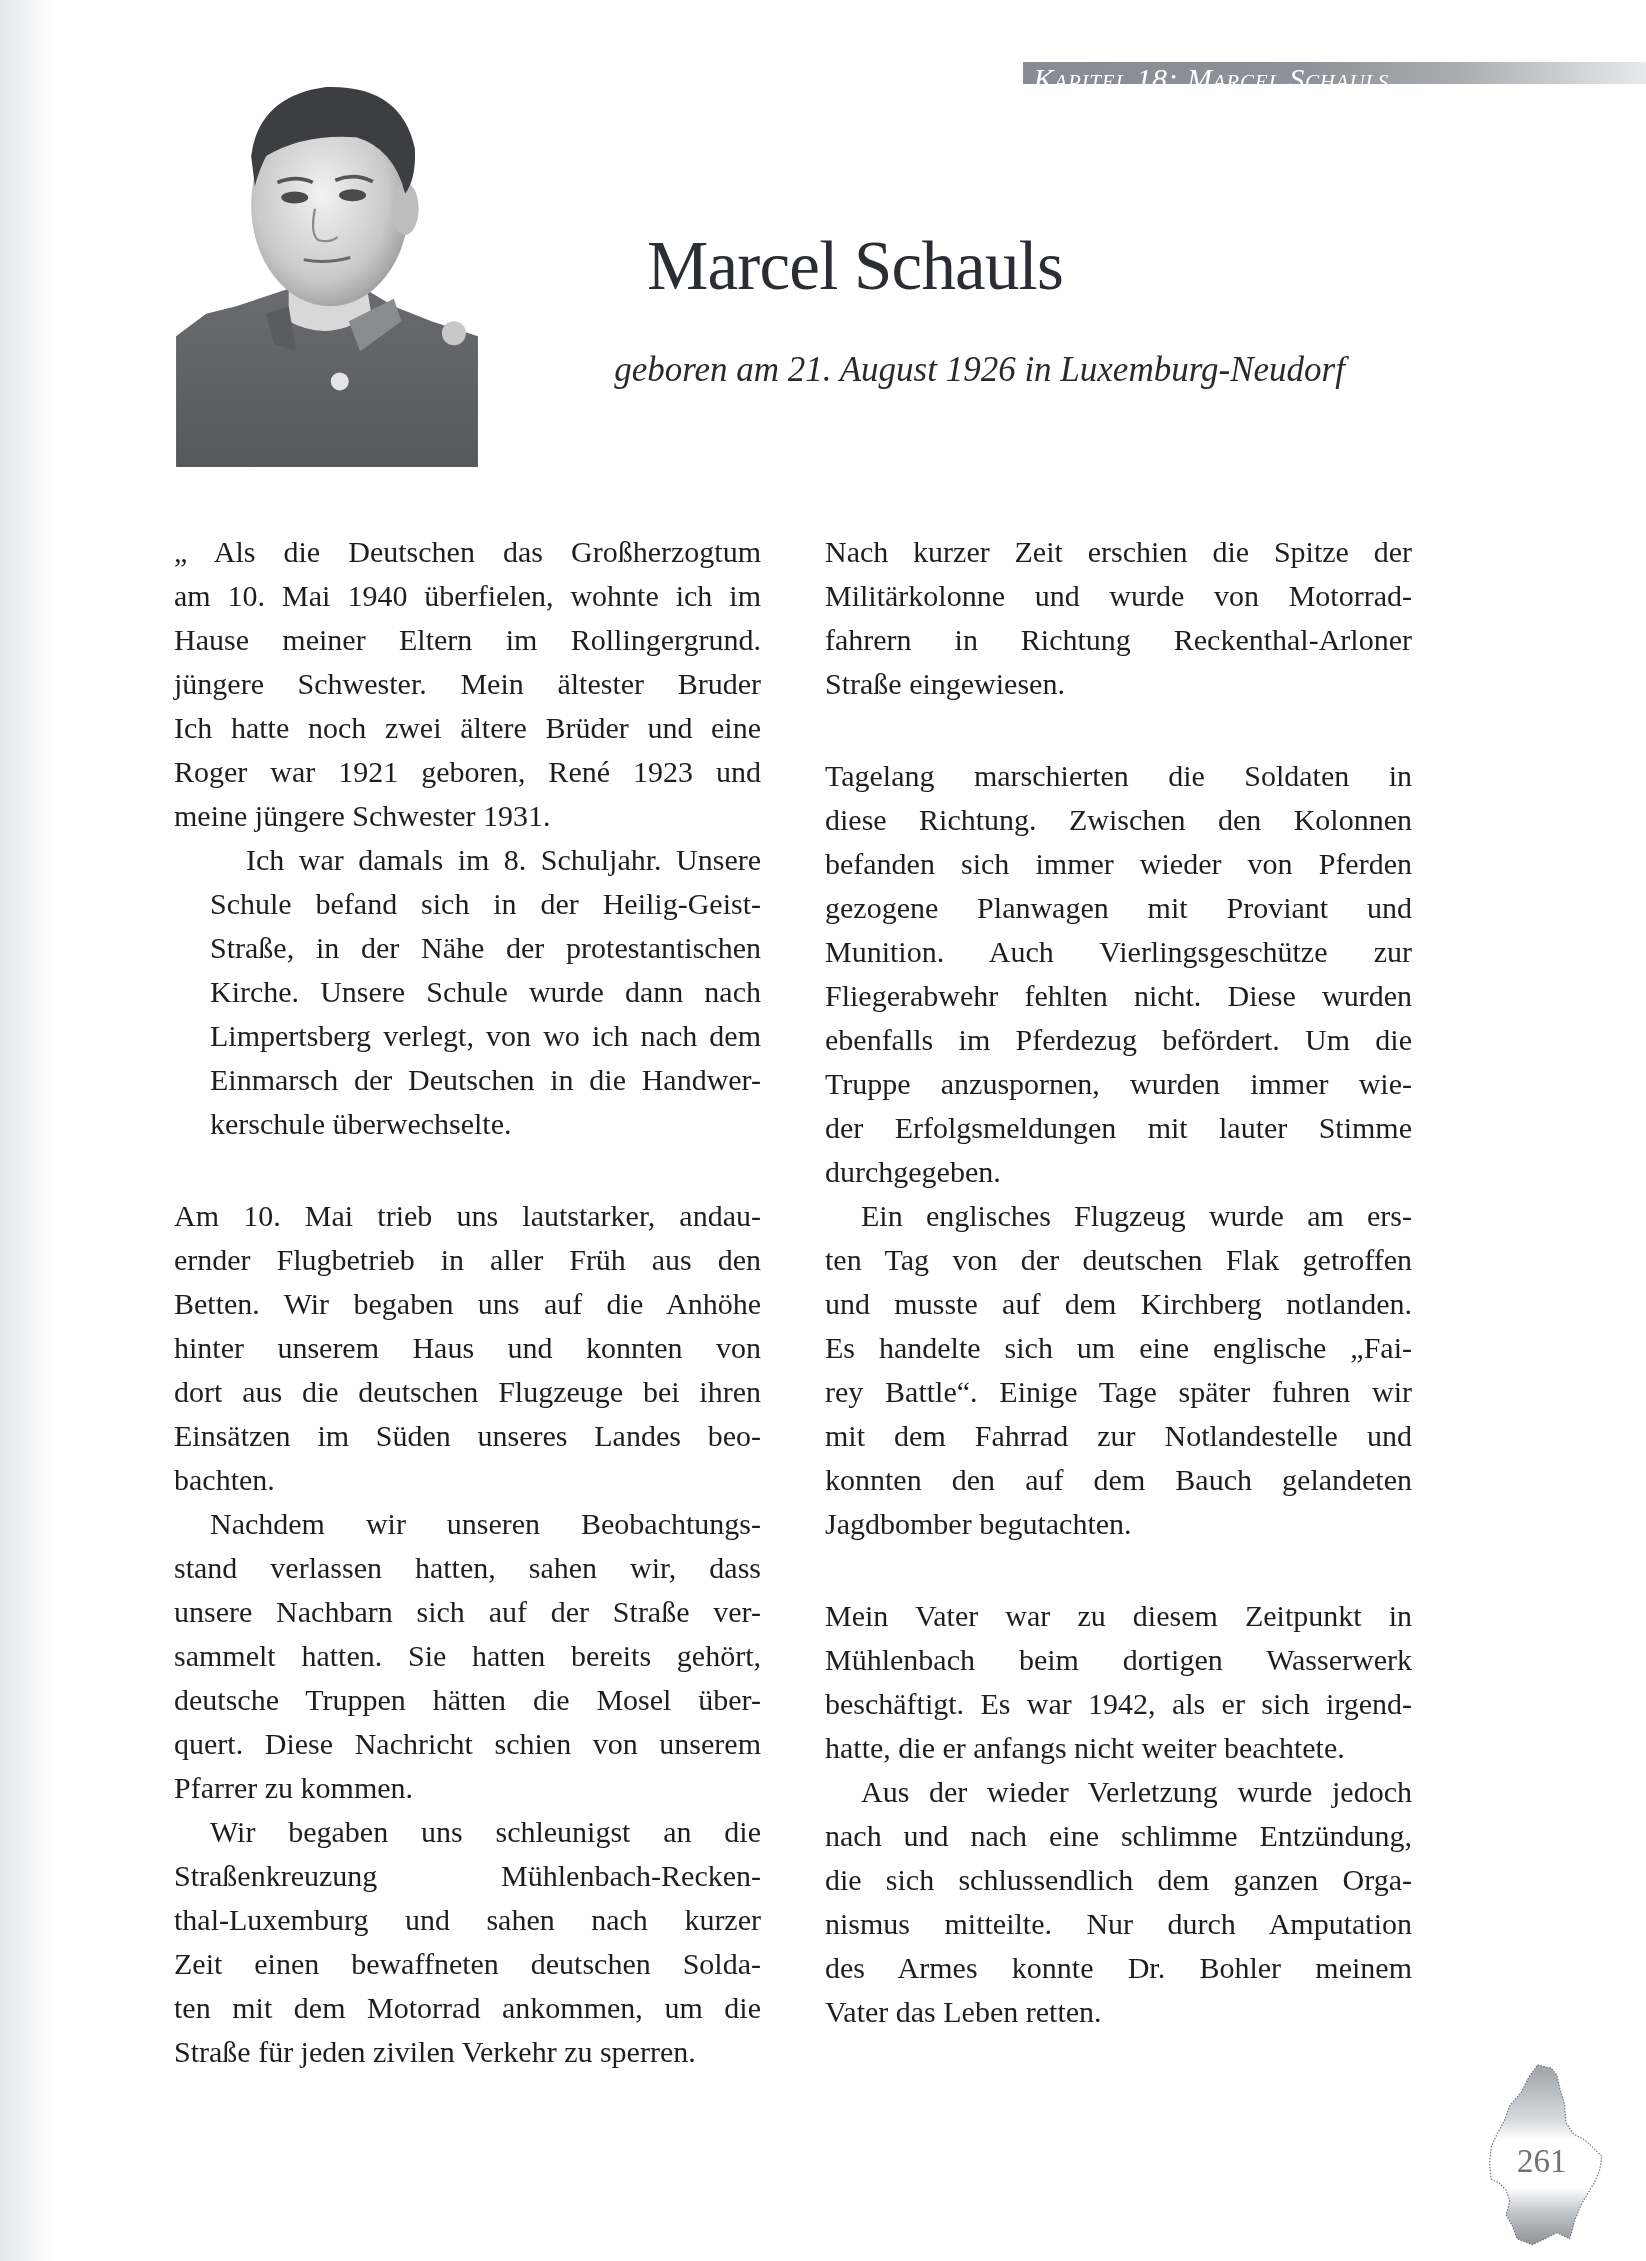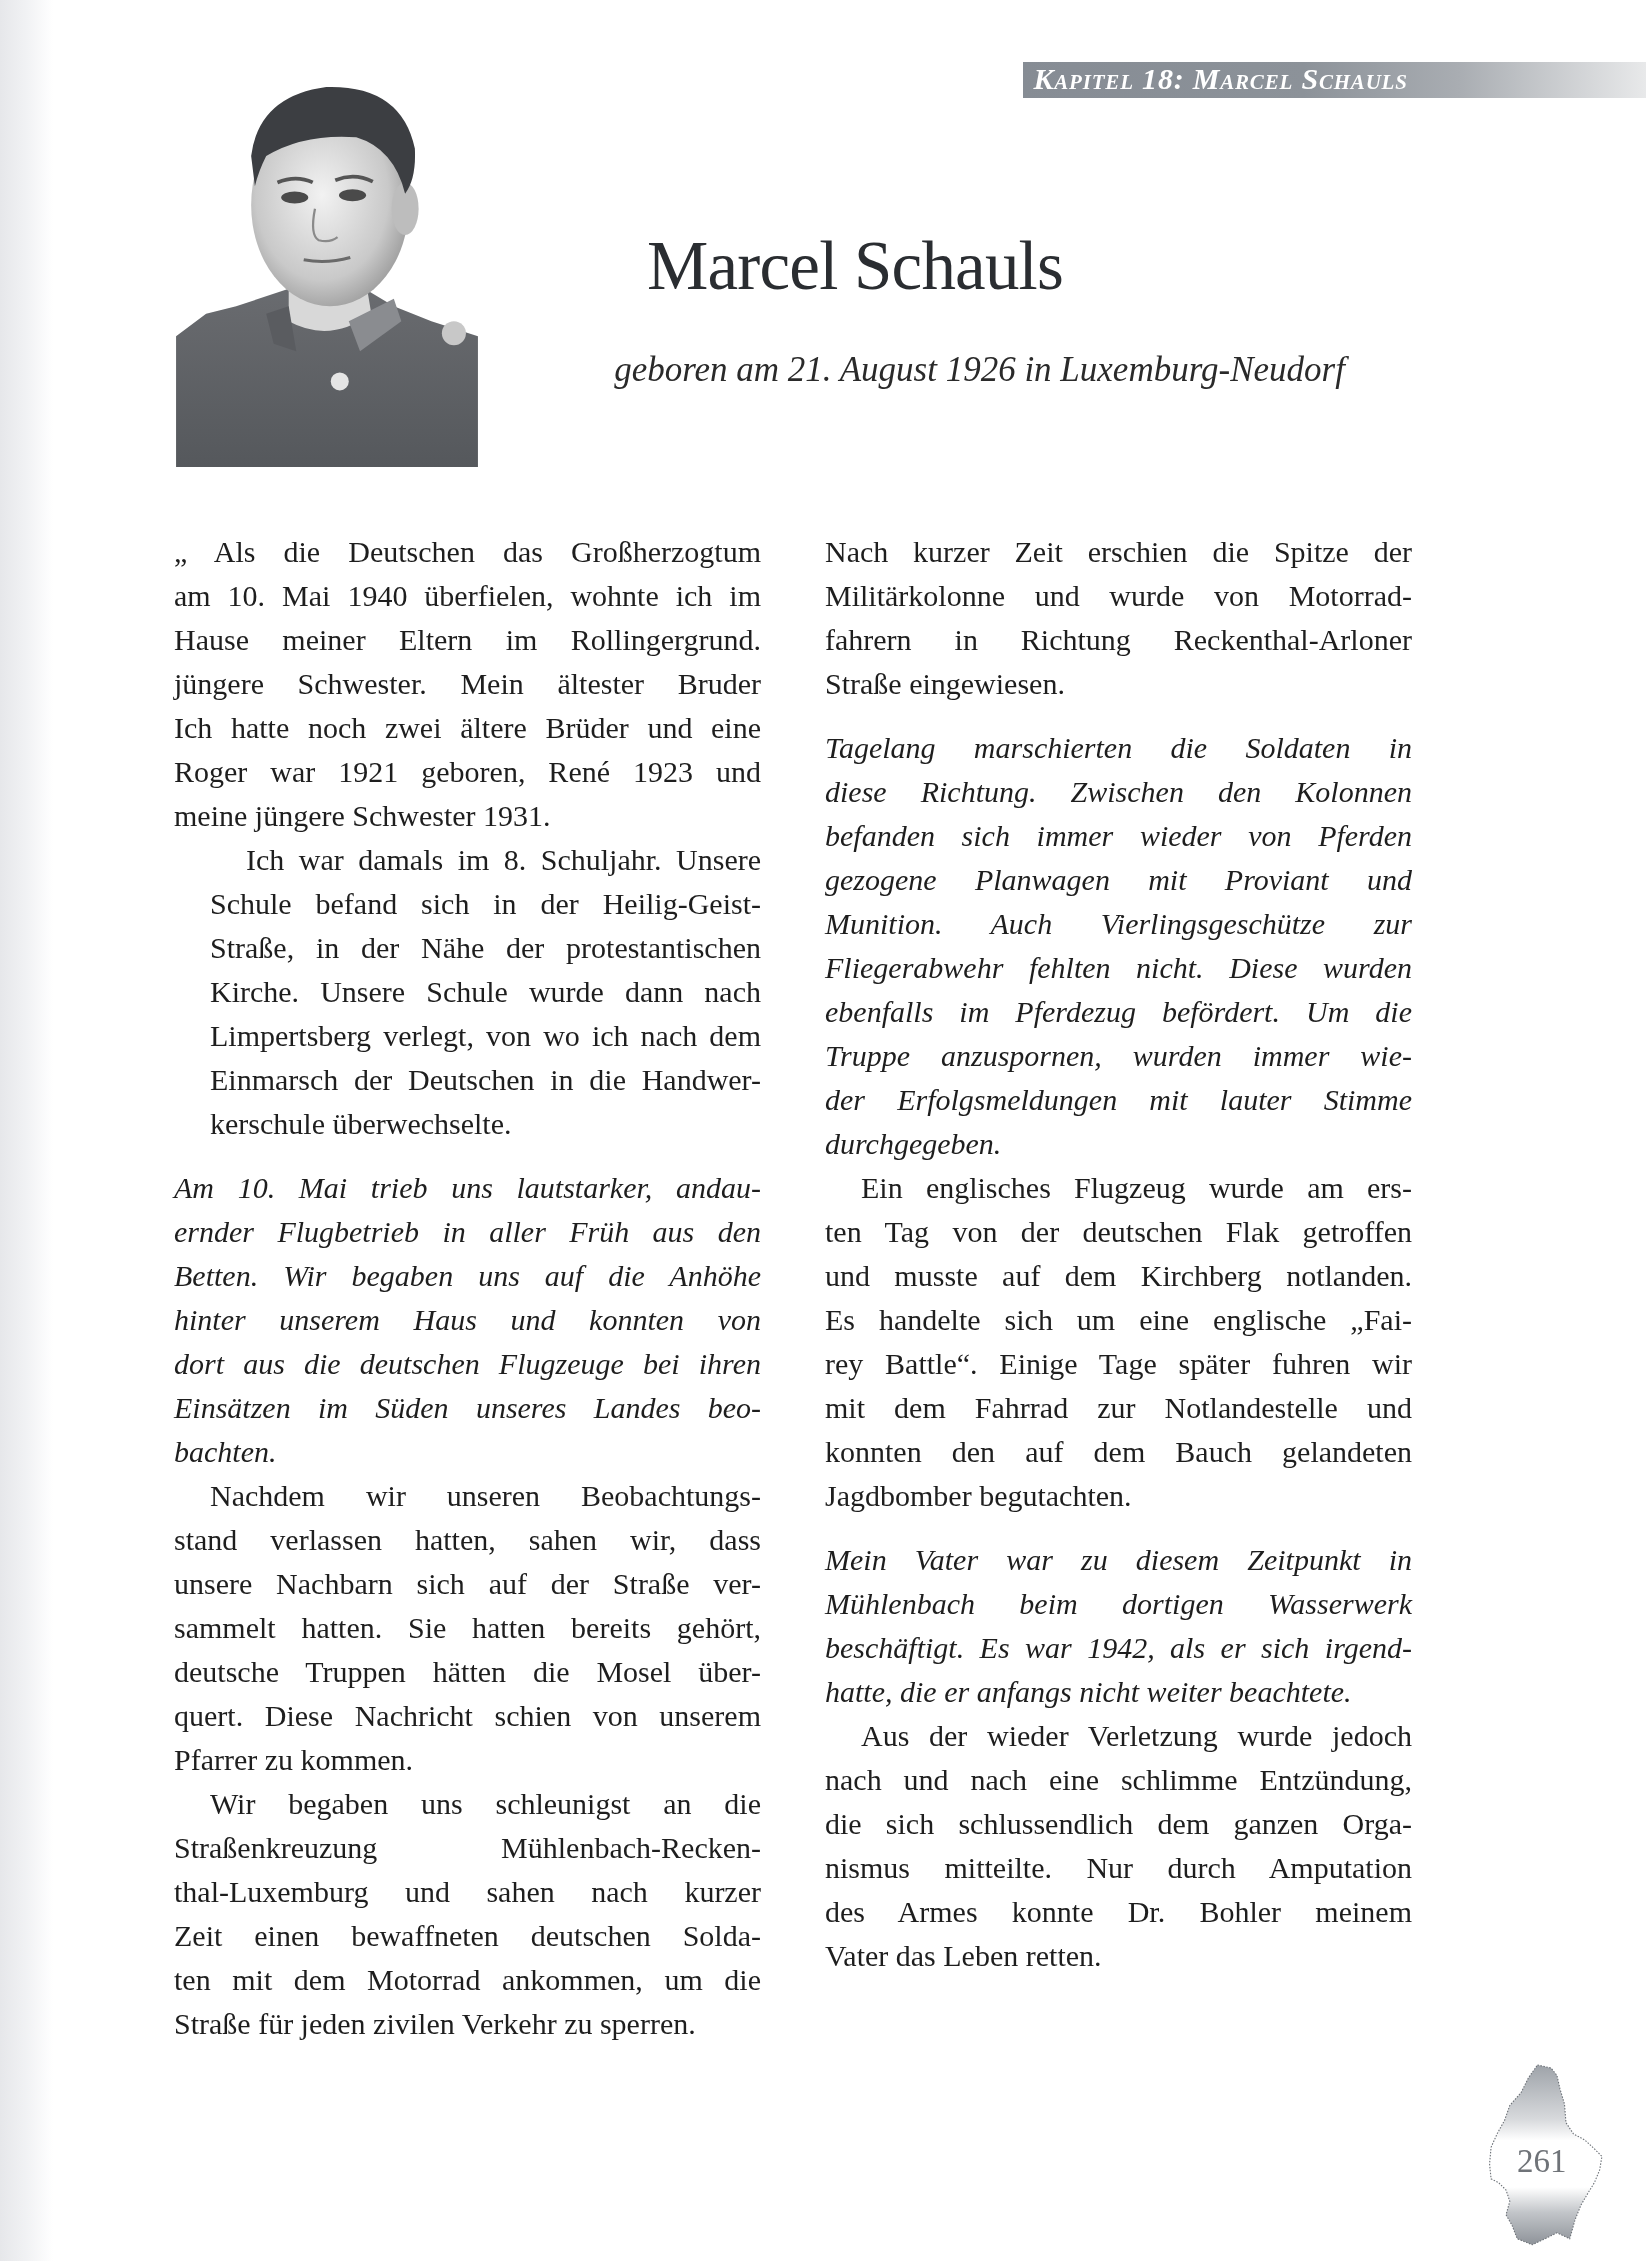--- a/index.html
+++ b/index.html
@@ -7,23 +7,22 @@
     width: 1646px; height: 2261px; position: relative; overflow: hidden;
     background: #ffffff;
     font-family: "Liberation Serif", "DejaVu Serif", serif;
     color: #1e1e1e;
   }
   .gutter {
     position: absolute; left: 0; top: 0; width: 53px; height: 2261px;
     background: linear-gradient(to right, #e6e7ea 0%, #f1f2f4 50%, #ffffff 100%);
   }
   .chapter-bar {
-    position: absolute; left: 1023px; top: 62px; width: 623px; height: 36px;
+    position: absolute; left: 1023px; top: 62px; width: 623px; height: 22px;
     background: linear-gradient(to right, #868c94 0%, #8c9299 45%, #a9adb2 70%, #e8e9ea 100%);
-    font-weight: bold;
   }
   .chapter-label {
     position: absolute; left: 10.5px; top: 1.5px;
     font-family: "Liberation Serif", "DejaVu Serif", serif;
     font-style: italic; font-variant: small-caps;
     font-size: 30px; line-height: 30px; letter-spacing: 0.8px;
     color: #ffffff;
   }
   .photo {
     position: absolute; left: 176px; top: 66px; width: 302px; height: 401px;
@@ -43,21 +42,21 @@
   }
   .column {
     position: absolute; top: 530px; width: 587px;
     font-size: 30px; line-height: 44px;
     text-align: justify; hyphens: manual;
   }
   .col-left { left: 174px; }
   .col-right { left: 825px; }
   .column p { margin: 0; }
   .column p.indent { text-indent: 36px; }
-  .column p.gap { margin-top: 20px; font-style: italic; }
+  .column p.gap { margin-top: 48px; }
   .line { display: block; text-align: justify; text-align-last: justify; white-space: nowrap; }
   .line.last { text-align-last: left; }
   .page-map {
     position: absolute; left: 1476px; top: 2059px; width: 135px; height: 191px;
   }
   .page-number {
     position: absolute; left: 1517px; top: 2142px; width: 60px;
     font-family: "Liberation Serif", "DejaVu Serif", serif;
     font-size: 33px; line-height: 38px; color: #6f7378; 
   }

